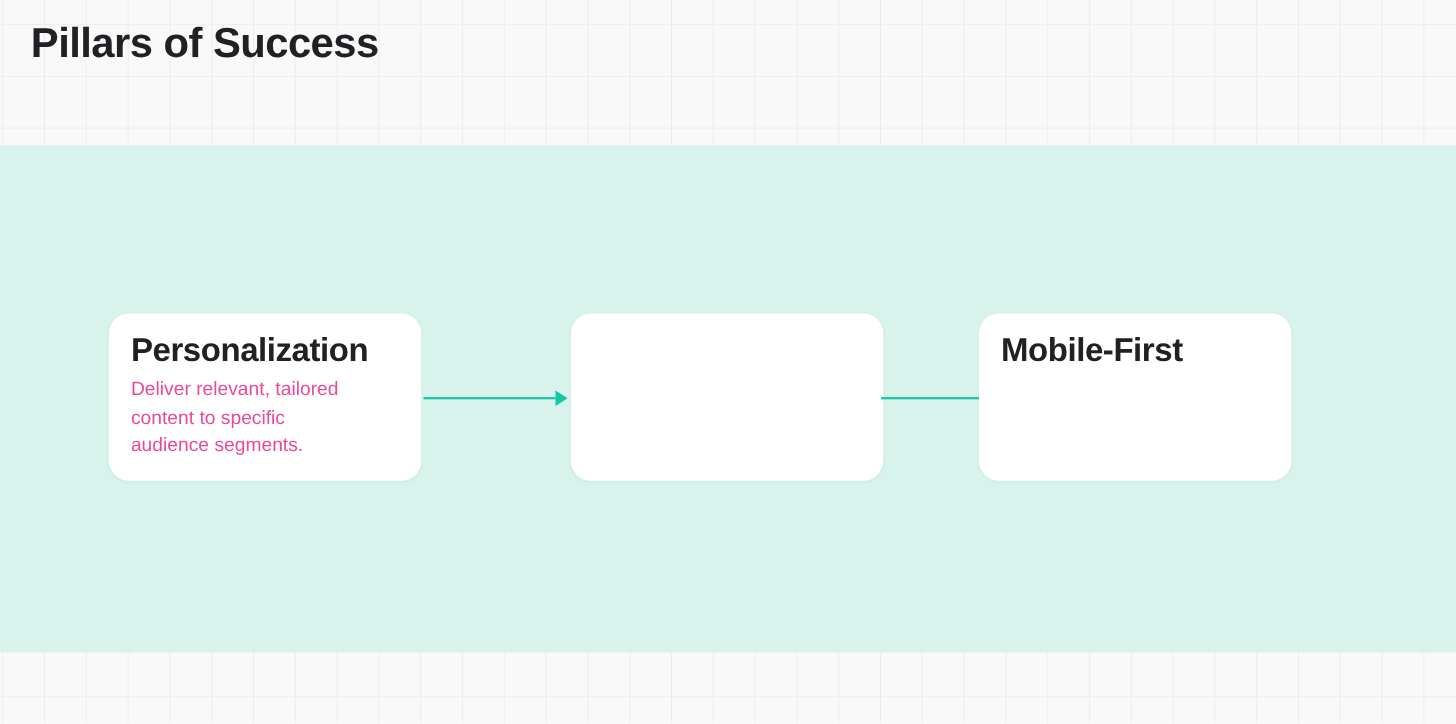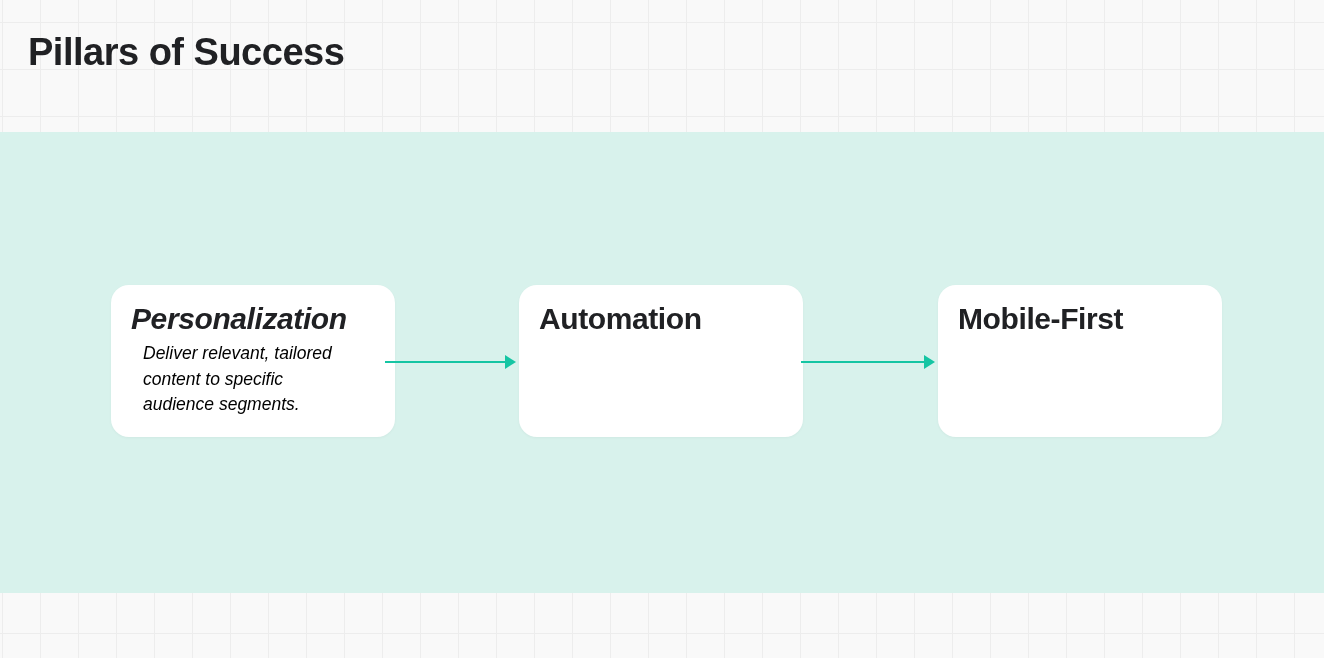--- a/index.html
+++ b/index.html
@@ -13,21 +13,21 @@
     width: 1324px; height: 658px;
     background-color: #f9f9f9;
     background-image:
       linear-gradient(to right, #ededed 1px, transparent 1px),
       linear-gradient(to bottom, #ededed 1px, transparent 1px);
     background-size: 38px 47px;
     background-position: 2px 22px;
   }
   .slide-title {
     position: absolute;
-    left: 28px; top: 29px;
+    left: 28px; top: 17px;
     font-size: 38px;
     line-height: 46px;
     font-weight: 700;
     letter-spacing: -0.5px;
     color: #202124;
   }
   .band {
     position: absolute;
     left: 0; top: 132px;
     width: 1324px; height: 461px;
@@ -35,37 +35,36 @@
   }
   .pillar-card {
     position: absolute;
     top: 285px;
     width: 284px; height: 152px;
     background: #ffffff;
     border-radius: 18px;
     padding: 15px 20px;
     box-shadow: 0 1px 3px rgba(0,0,0,0.04);
   }
-  .pillar-card.p1 { left: 111px; font-style: italic; }
+  .pillar-card.p1 { left: 99px; }
   .pillar-card.p2 { left: 519px; }
-  .pillar-card.p3 { left: 938px; }
+  .pillar-card.p3 { left: 890px; }
   .pillar-title {
     font-size: 30px;
     line-height: 38px;
     font-weight: 700;
     letter-spacing: -0.4px;
     color: #202124;
   }
   .pillar-desc {
     margin-top: 3px;
     font-size: 17.5px;
     line-height: 25.5px;
-    color: #000000;
+    color: #ec4899;
     white-space: pre-line;
-    margin-left: 12px;
   }
   .connector {
     position: absolute;
     top: 355px;
     height: 14px;
     display: flex;
     align-items: center;
   }
   .connector.c1 { left: 385px; width: 131px; }
   .connector.c2 { left: 801px; width: 134px; }
@@ -96,21 +95,20 @@
 content to specific
 audience segments.</div>
   </div>
 
   <div class="connector c1">
     <div class="line"></div>
     <div class="head"></div>
   </div>
 
   <div class="pillar-card p2">
-    <div class="pillar-title">Automation</div>
   </div>
 
   <div class="connector c2">
     <div class="line"></div>
     <div class="head"></div>
   </div>
 
   <div class="pillar-card p3">
     <div class="pillar-title">Mobile-First</div>
   </div>

